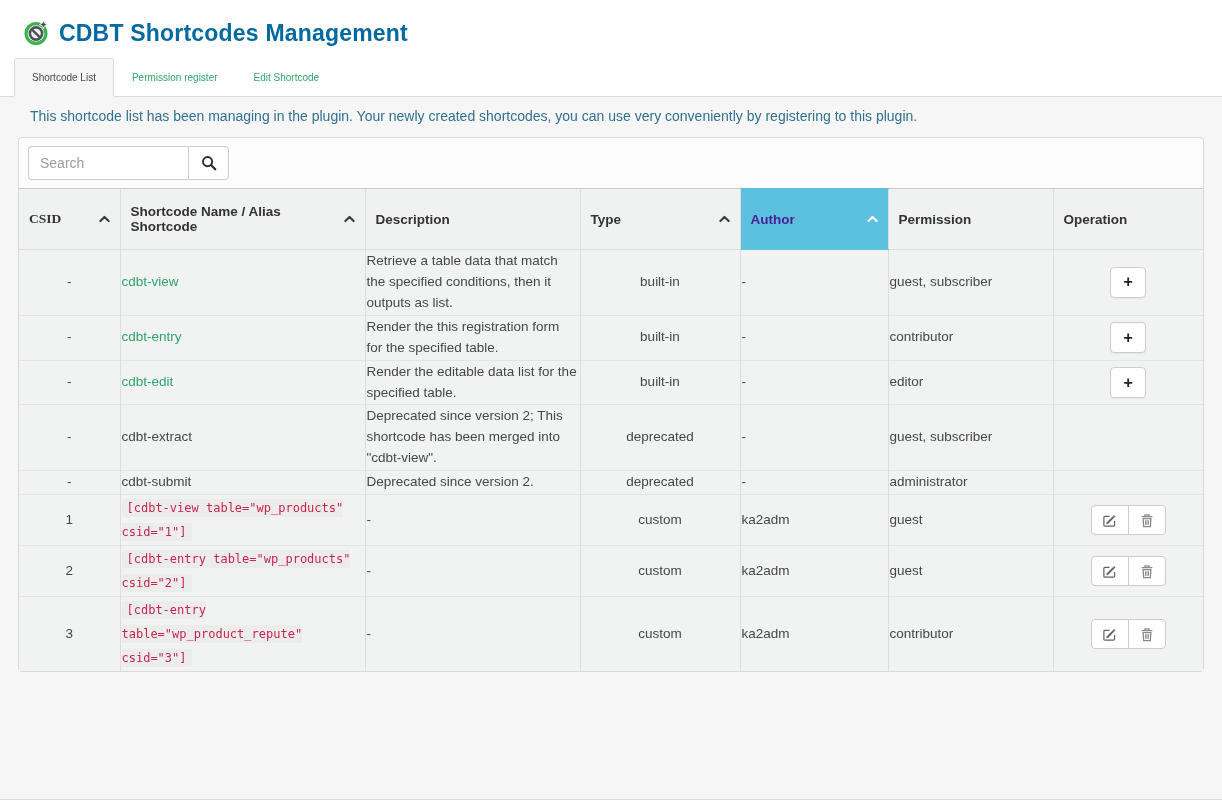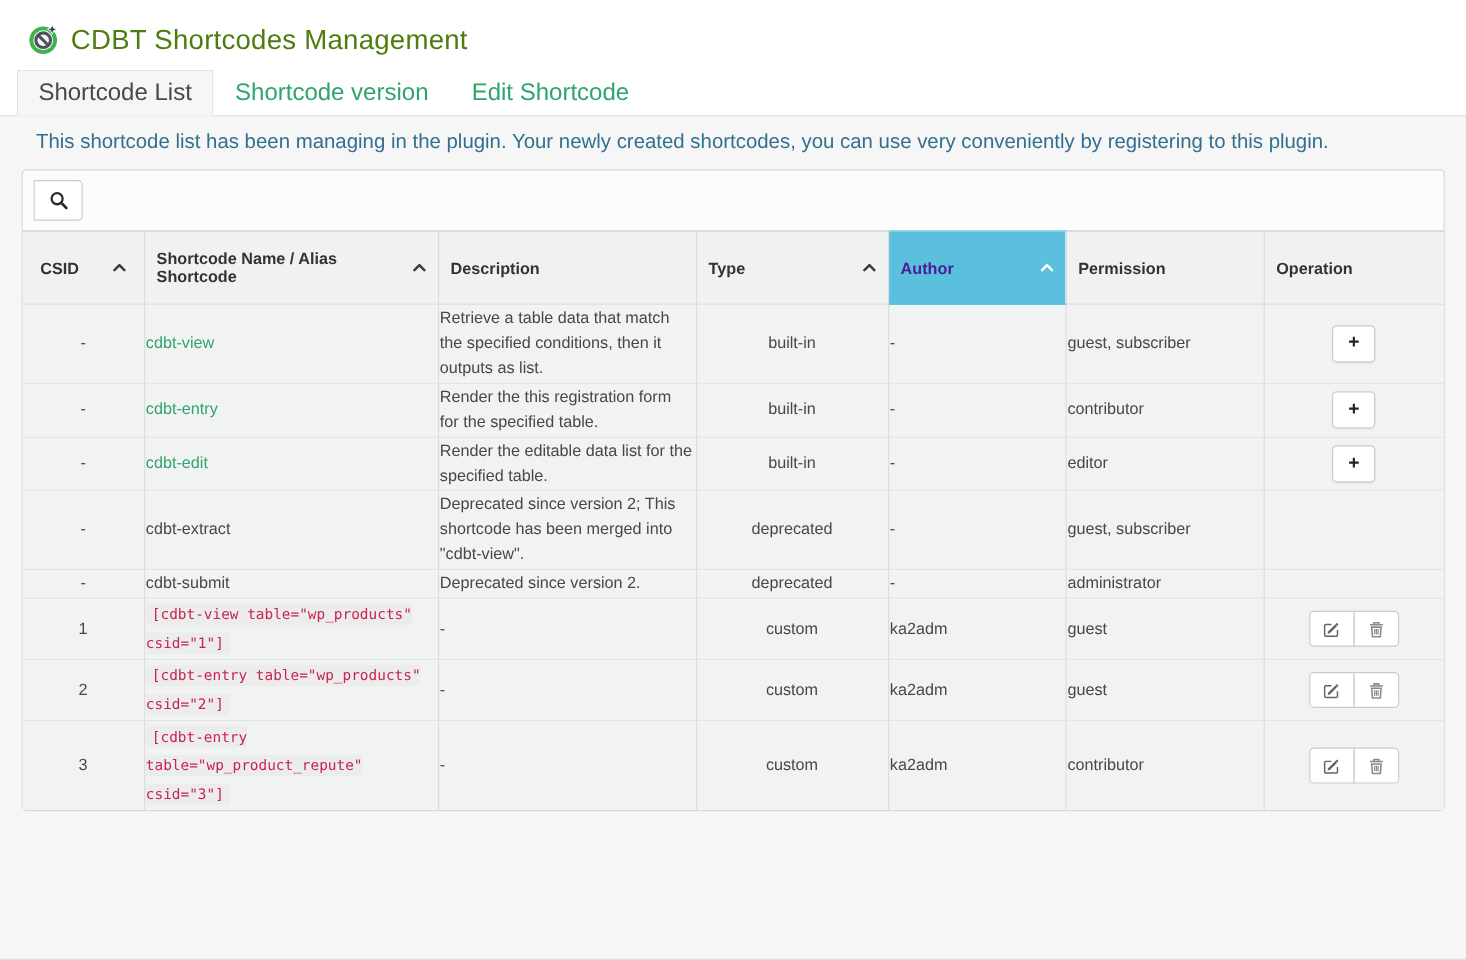--- a/index.html
+++ b/index.html
@@ -8,33 +8,33 @@
     width:1222px; height:800px;
     background:#f1f1f1;
     font-family:"Liberation Sans", sans-serif;
     color:#444;
     overflow:hidden;
   }
   
   .top { background:#fff; padding-top:16px; }
   .title-row { display:flex; align-items:center; gap:9px; padding-left:23px; height:34px; }
   .title-row .logo { display:inline-flex; }
-  .page-title { font-size:23px; font-weight:400; color:#4d7c0f; letter-spacing:.2px; }
+  .page-title { font-size:23px; font-weight:700; color:#0369a1; letter-spacing:.2px; }
   .tabs { display:flex; padding-left:14px; margin-top:8px; border-bottom:1px solid #ddd; }
   .tab {
-    display:block; padding:10px 17px; font-size:20px; line-height:17px;
+    display:block; padding:10px 17px; font-size:10px; line-height:17px;
     text-decoration:none; cursor:pointer; border:1px solid transparent;
     border-radius:3px 3px 0 0; margin-bottom:-1px; color:#2fa56d;
   }
   .tab.active {
     background:#f6f6f6; border-color:#ddd; border-bottom-color:#f6f6f6; color:#49494a; cursor:default;
   }
   
   .tab-content { background:#f6f6f6; height:703px; border-bottom:1px solid #dcdcdc; }
-  .note { margin:0; padding:11px 30px 13px; font-size:17px; color:#31708f; }
+  .note { margin:0; padding:11px 30px 13px; font-size:14px; color:#31708f; }
   
   .panel {
     margin:0 18px; background:#fcfcfc; border:1px solid #d9d9d9; border-radius:4px;
   }
   .search-row { padding:8px 9px; display:flex; }
   .search-input {
     width:160px; height:34px; border:1px solid #ccc; border-right:none;
     border-radius:4px 0 0 4px; padding:0 11px; font-size:14px; color:#555;
     font-family:"Liberation Sans", sans-serif; outline:none; background:#fff;
   }
@@ -46,21 +46,21 @@
   
   table.grid { width:100%; border-collapse:collapse; table-layout:fixed; }
   th {
     background:#f0f1f1; text-align:left; font-size:13.5px; font-weight:700; color:#333;
     padding:15px 10px; border-top:1px solid #c9c9c9; border-bottom:1px solid #dcdcdc;
     vertical-align:middle;
   }
   th.sorted { background:#5bc0de; color:#4c1d95; border-top-color:#5bc0de; border-bottom-color:#5bc0de; }
   th + th, td + td { border-left:1px solid #ddd; }
   .th-inner { display:flex; align-items:center; justify-content:space-between; }
-  .th-inner.center { justify-content:center; gap:28px; }
+  .th-inner.center { gap:28px;font-family:Liberation Serif, serif; }
   .sort-icon { display:inline-flex; color:#3b3b3b; }
   th.sorted .sort-icon { color:#fff; }
   td {
     background:#f1f2f2; font-size:13.5px; color:#474747; 
     border-top:1px solid #e4e4e4; vertical-align:middle; line-height:1.55;
   }
   tbody tr:first-child td { border-top:none; }
   td.center { text-align:center; }
   a.sc-link { color:#2fa56d; text-decoration:none; cursor:pointer; }
   .code {
@@ -93,30 +93,31 @@
         <circle cx="13" cy="13.5" r="8.3" fill="#f5f6f6"></circle>
         <circle cx="13" cy="13.5" r="6.1" fill="none" stroke="#4d5358" stroke-width="2.6"></circle>
         <line x1="8.8" y1="9.3" x2="17.2" y2="17.7" stroke="#4d5358" stroke-width="2.6"></line>
         <path d="M20.5 0.5 L21.7 3.3 L24.5 4.5 L21.7 5.7 L20.5 8.5 L19.3 5.7 L16.5 4.5 L19.3 3.3 Z" fill="#3f454a" stroke="#fff" stroke-width="0.8"></path>
       </svg>
     </span>
     <span class="page-title">CDBT Shortcodes Management</span>
   </div>
   <nav class="tabs">
     <a class="tab active">Shortcode List</a>
-    <a class="tab">Shortcode version</a>
+    <a class="tab">Permission register</a>
     <a class="tab">Edit Shortcode</a>
   </nav>
 </div>
 
 <div class="tab-content">
   <p class="note">This shortcode list has been managing in the plugin. Your newly created shortcodes, you can use very conveniently by registering to this plugin.</p>
 
   <div class="panel">
     <div class="search-row">
+      <input class="search-input" type="text" placeholder="Search" style="">
       <button class="search-btn">
         <span style="display:inline-flex">
           <svg width="16" height="16" viewBox="0 0 16 16">
             <circle cx="6.6" cy="6.6" r="4.6" fill="none" stroke="#2b2b2b" stroke-width="1.9"></circle>
             <line x1="10.2" y1="10.2" x2="14.3" y2="14.3" stroke="#2b2b2b" stroke-width="2.2" stroke-linecap="round"></line>
           </svg>
         </span>
       </button>
     </div>
 

